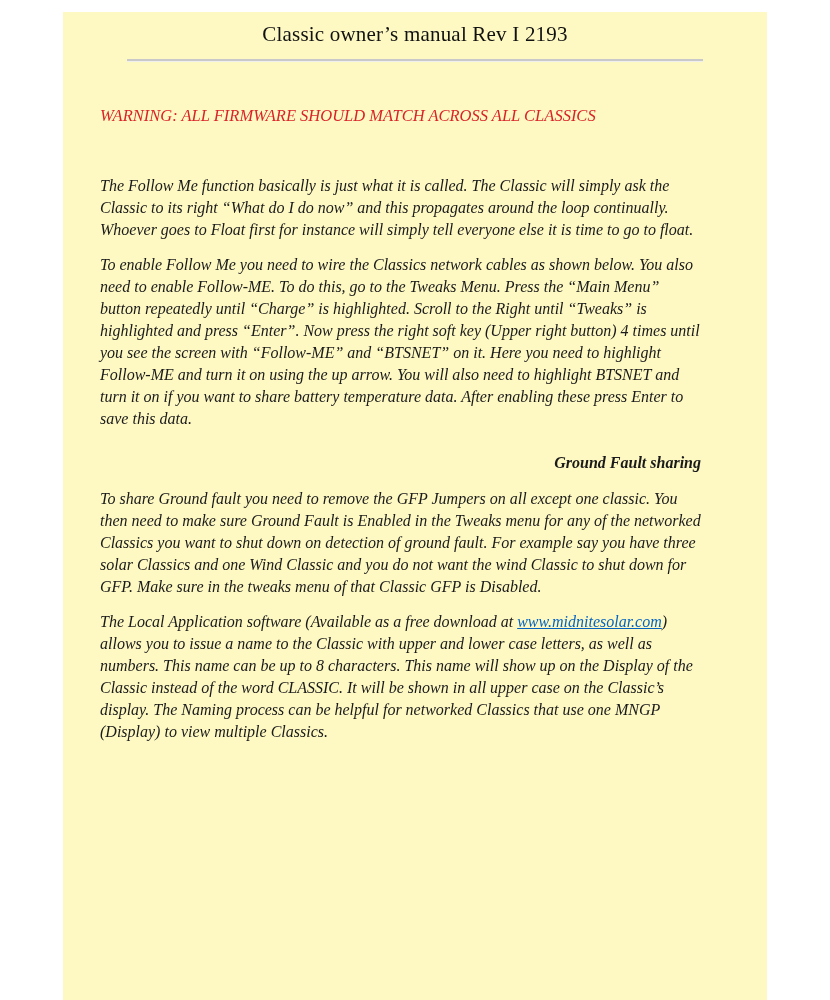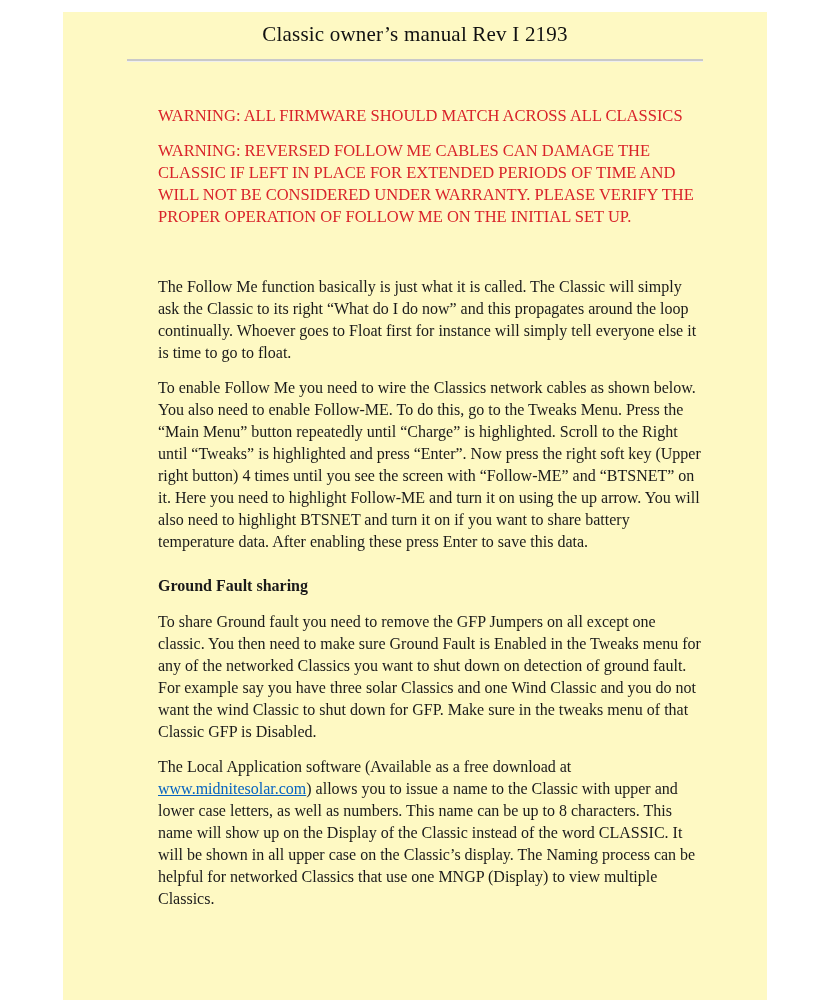--- a/index.html
+++ b/index.html
@@ -25,41 +25,43 @@
     letter-spacing: 0.2px;
     color: #111;
   }
   .rule {
     border: none;
     border-top: 2px solid #c9c9c9;
     box-shadow: 0 1px 0 #efefef;
     margin: 12px 64px 0 64px;
   }
   .content {
-    padding: 0 66px 0 95px;
+    padding: 0 66px 0 37px;
     font-size: 16px;
     line-height: 22px;
+    font-style: italic;
   }
   .content p {
     margin: 0 0 13px 0;
   }
   .warning {
     color: var(--warning, #d9232a);
     font-size: 16.5px;
   }
   .warning-first {
     margin-top: 44px !important;
   }
   .para-first {
     margin-top: 48px !important;
   }
   .heading {
     font-weight: 700;
     font-size: 16px;
     margin: 22px 0 14px 0;
+    text-align: right;
   }
   .heading-spaced {
     margin-top: 54px;
   }
   a.doc-link {
     color: var(--link, #0563c1);
     text-decoration: underline;
     cursor: pointer;
   }
 </style>
@@ -69,21 +71,20 @@
 <div class="page">
 
   <h1 class="title">Classic owner’s manual Rev I 2193</h1>
 
   <hr class="rule">
 
   <div class="content">
 
     <p class="warning warning-first">WARNING: ALL FIRMWARE SHOULD MATCH ACROSS ALL CLASSICS</p>
 
-    <p class="warning">WARNING: REVERSED FOLLOW ME CABLES CAN DAMAGE THE CLASSIC IF LEFT IN PLACE FOR EXTENDED PERIODS OF TIME AND WILL NOT BE CONSIDERED UNDER WARRANTY. PLEASE VERIFY THE PROPER OPERATION OF FOLLOW ME ON THE INITIAL SET UP.</p>
 
     <p class="para-first">The Follow Me function basically is just what it is called. The Classic will simply ask the Classic to its right “What do I do now” and this propagates around the loop continually. Whoever goes to Float first for instance will simply tell everyone else it is time to go to float.</p>
 
 
     <p>To enable Follow Me you need to wire the Classics network cables as shown below. You also need to enable Follow-ME. To do this, go to the Tweaks Menu. Press the “Main Menu” button repeatedly until “Charge” is highlighted. Scroll to the Right until “Tweaks” is highlighted and press “Enter”. Now press the right soft key (Upper right button) 4 times until you see the screen with “Follow-ME” and “BTSNET” on it. Here you need to highlight Follow-ME and turn it on using the up arrow. You will also need to highlight BTSNET and turn it on if you want to share battery temperature data. After enabling these press Enter to save this data.</p>
 
     <h2 class="heading">Ground Fault sharing</h2>
 
     <p>To share Ground fault you need to remove the GFP Jumpers  on all except one classic. You then need to make sure Ground Fault is Enabled in the Tweaks menu for any of the networked Classics you want to shut down on detection of ground fault. For example say you have three solar Classics and one Wind Classic and you do not want the wind Classic to shut down for GFP. Make sure in the tweaks menu of that Classic GFP is Disabled.</p>
 

